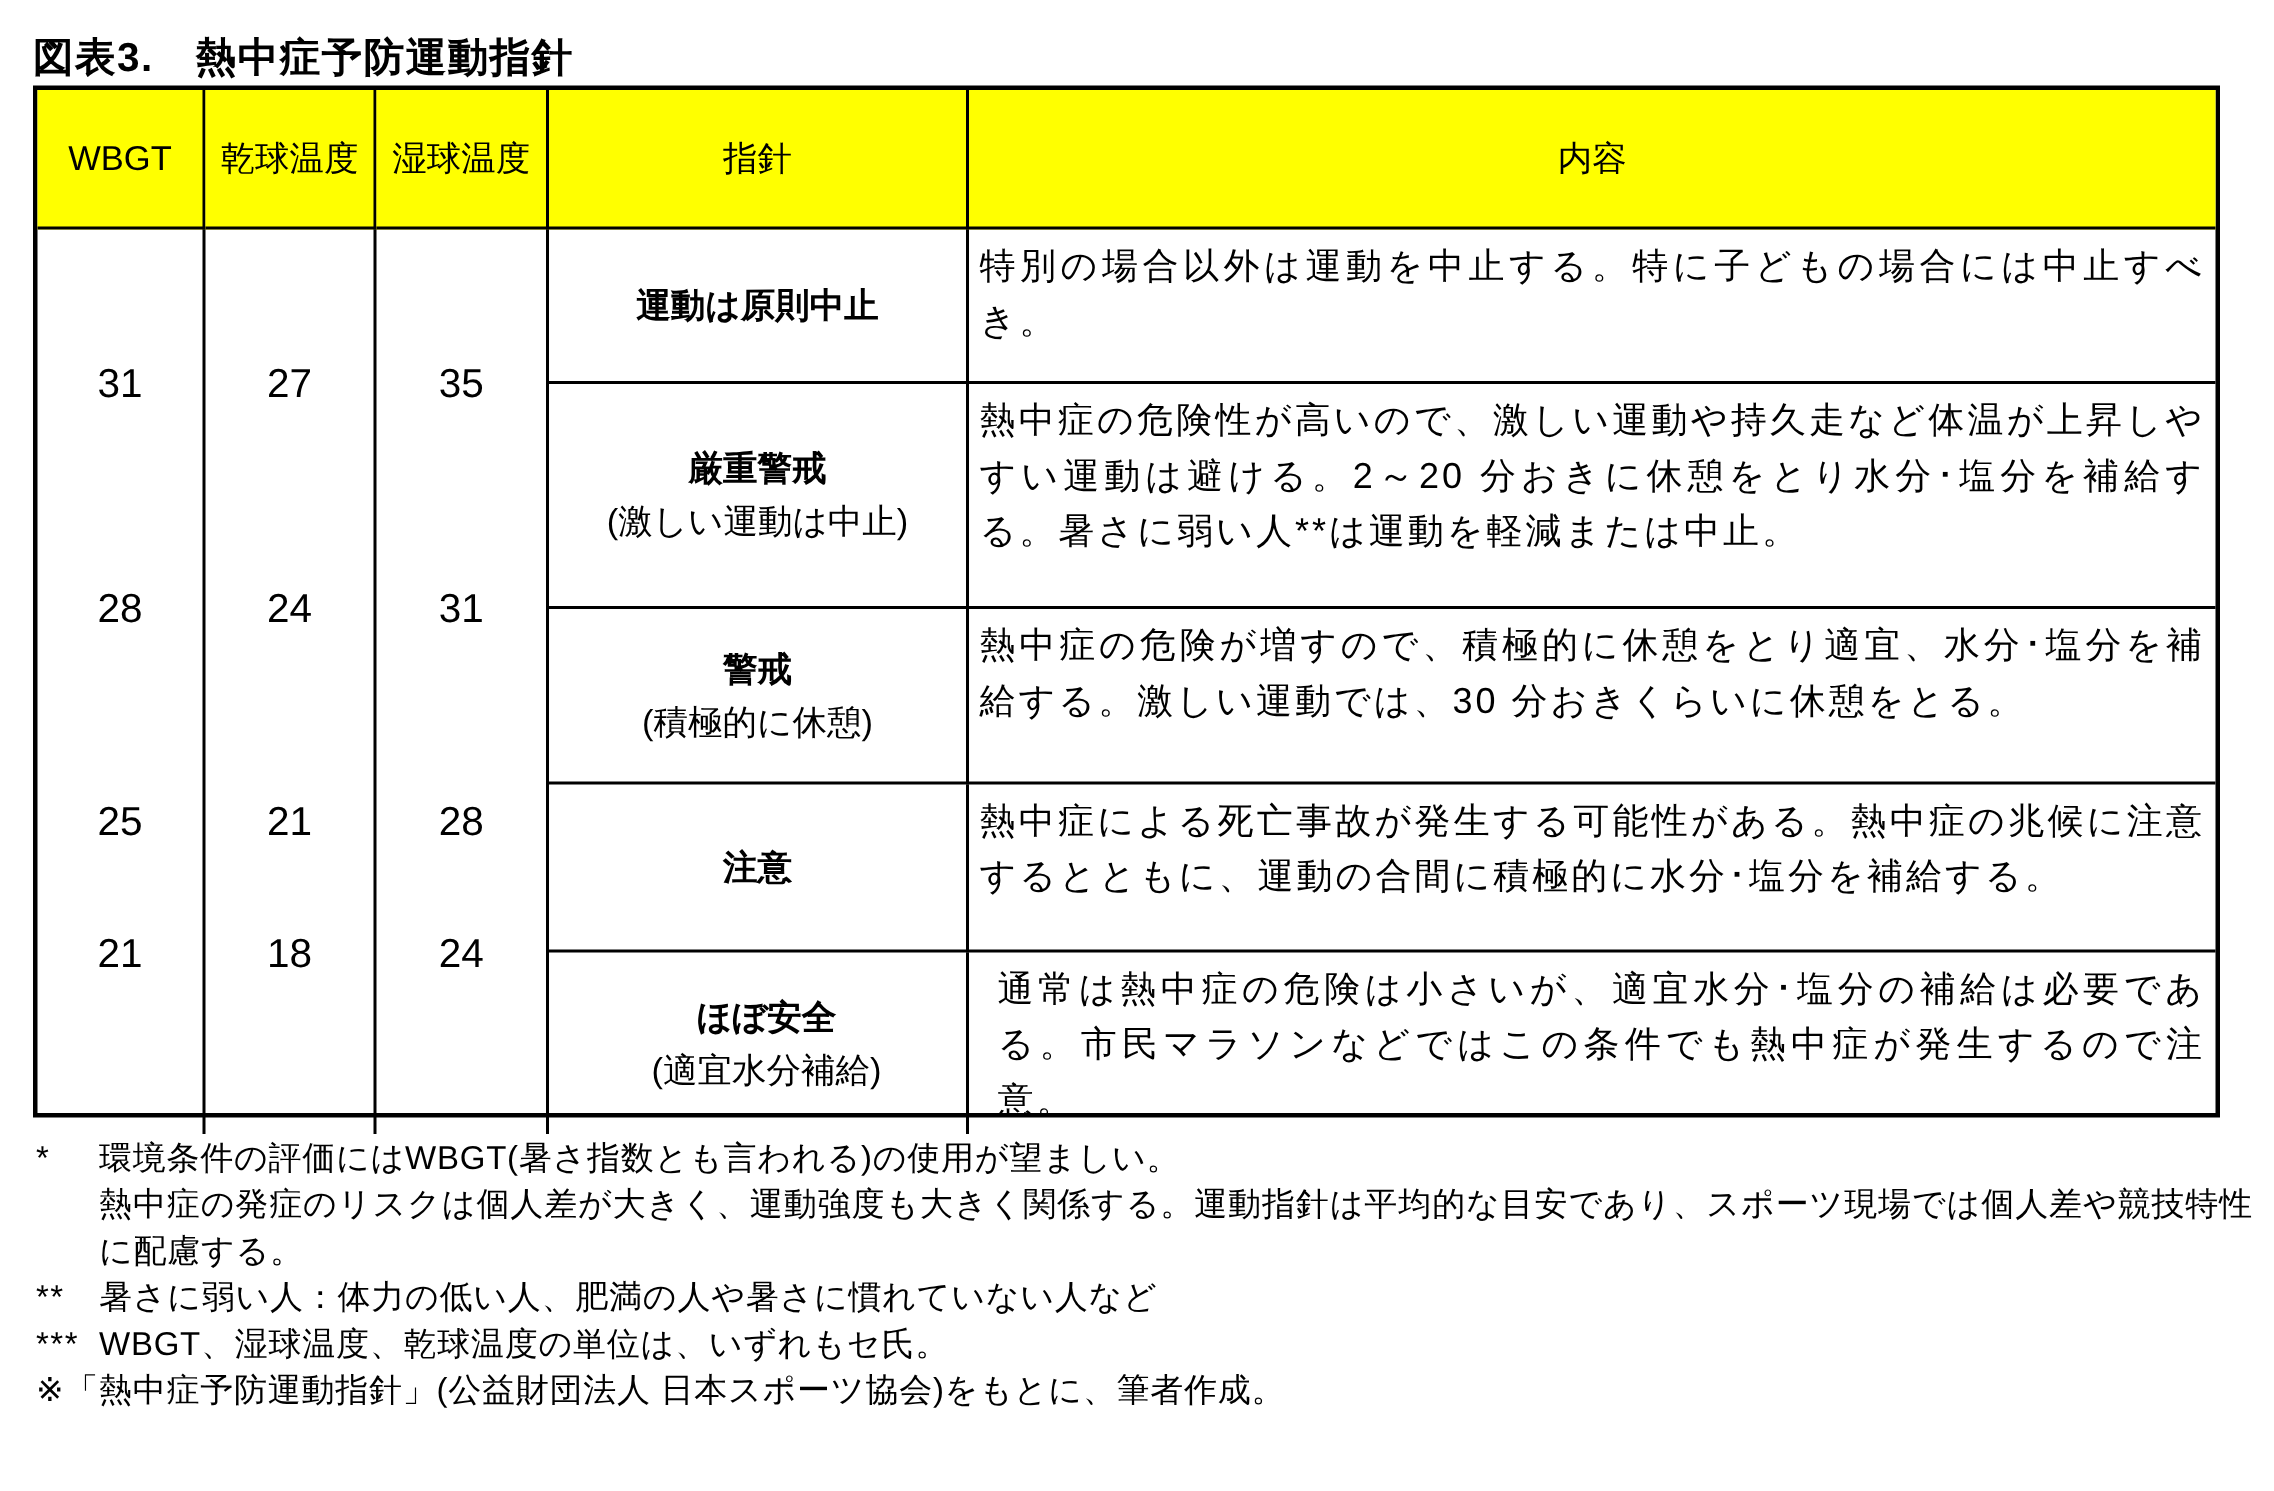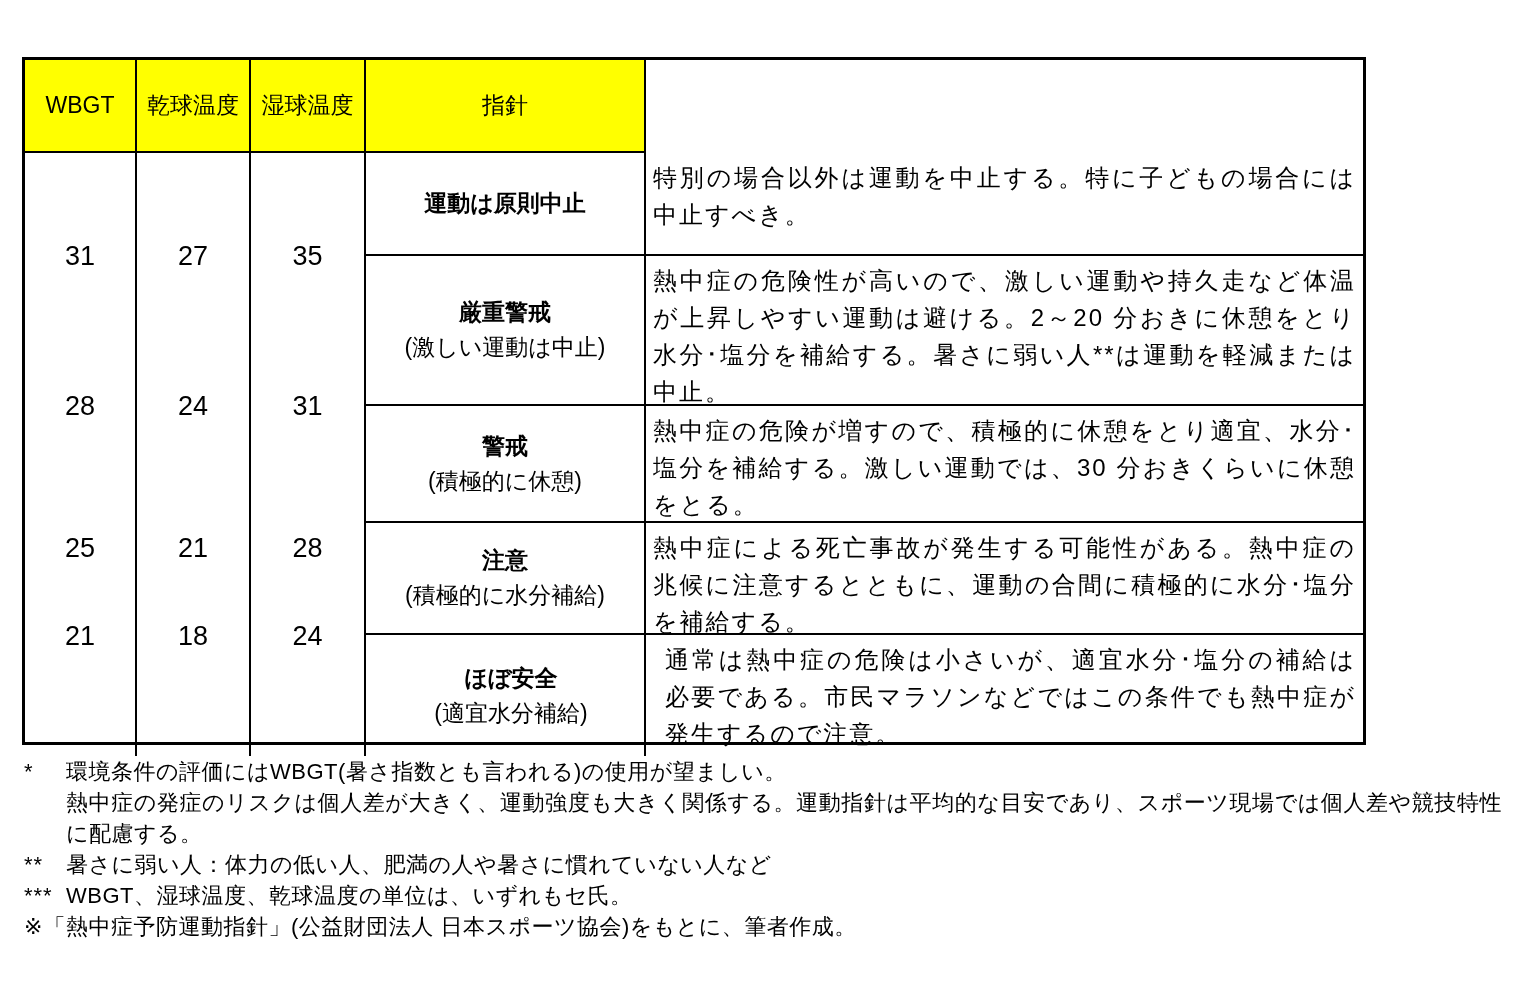--- a/index.html
+++ b/index.html
@@ -7,21 +7,21 @@
   #page{position:relative;width:1516px;height:994px;background:#fff;overflow:hidden;}
 
   
   #fig-title{
     position:absolute;left:22px;top:20px;
     font-size:27px;font-weight:bold;letter-spacing:1px;white-space:pre;
   }
 
   
   #guideline-table{
-    position:absolute;left:22px;top:57px;width:1344px;height:688px;
+    position:absolute;left:22px;top:57px;width:1458px;height:688px;
     border:3px solid #000;box-sizing:border-box;
     display:grid;
     grid-template-columns:112px 114px 115px 280px 1fr;
     grid-template-rows:93px 103px 150px 117px 112px auto;
   }
   .cell{
     box-sizing:border-box;
     border-right:2px solid #000;border-bottom:2px solid #000;
     display:flex;align-items:center;justify-content:center;
   }
@@ -52,27 +52,29 @@
   .fn-marker{flex:0 0 42px;letter-spacing:1px;}
   .footnote.tight .fn-marker{flex:0 0 auto;}
   .fn-body{flex:1;}
   .fn-line{text-align:justify;letter-spacing:0.5px;}
 </style>
 </head>
 <body>
 
 <div id="page">
 
+  <div id="fig-title">図表3.　熱中症予防運動指針</div>
 
   <div id="guideline-table">
 
     <div class="cell h-cell">WBGT</div>
     <div class="cell h-cell">乾球温度</div>
     <div class="cell h-cell">湿球温度</div>
     <div class="cell h-cell">指針</div>
+    <div class="cell h-cell last-col">内容</div>
 
     <div class="cell num-col" style="grid-column:1">
       <span class="num-val num-1">31</span>
       <span class="num-val num-2">28</span>
       <span class="num-val num-3">25</span>
       <span class="num-val num-4">21</span>
     </div>
     <div class="cell num-col" style="grid-column:2">
       <span class="num-val num-1">27</span>
       <span class="num-val num-2">24</span>
@@ -99,21 +101,20 @@
     <div class="cell content-cell last-col" style="grid-column:5;grid-row:3">熱中症の危険性が高いので、激しい運動や持久走など体温が上昇しやすい運動は避ける。2～20 分おきに休憩をとり水分･塩分を補給する。暑さに弱い人**は運動を軽減または中止。</div>
 
     <div class="cell guide-cell" style="grid-column:4;grid-row:4">
       <div class="guide-title">警戒</div>
       <div class="guide-sub">(積極的に休憩)</div>
     </div>
     <div class="cell content-cell last-col" style="grid-column:5;grid-row:4">熱中症の危険が増すので、積極的に休憩をとり適宜、水分･塩分を補給する。激しい運動では、30 分おきくらいに休憩をとる。</div>
 
     <div class="cell guide-cell" style="grid-column:4;grid-row:5">
       <div class="guide-title">注意</div>
-      <div class="guide-sub">(積極的に水分補給)</div>
     </div>
     <div class="cell content-cell last-col" style="grid-column:5;grid-row:5">熱中症による死亡事故が発生する可能性がある。熱中症の兆候に注意するとともに、運動の合間に積極的に水分･塩分を補給する。</div>
 
     <div class="cell guide-cell last-row" style="grid-column:4;grid-row:6">
       <div class="guide-title">ほぼ安全</div>
       <div class="guide-sub">(適宜水分補給)</div>
     </div>
     <div class="cell content-cell last-col last-row" style="grid-column:5;grid-row:6">通常は熱中症の危険は小さいが、適宜水分･塩分の補給は必要である。市民マラソンなどではこの条件でも熱中症が発生するので注意。</div>
 
   </div>

